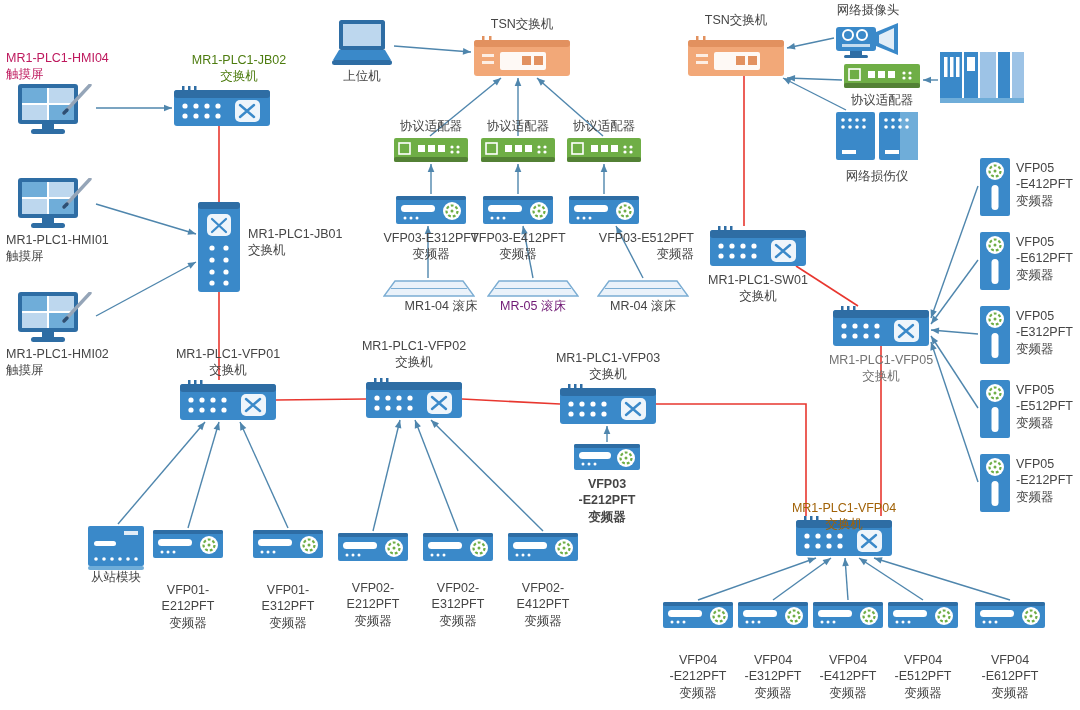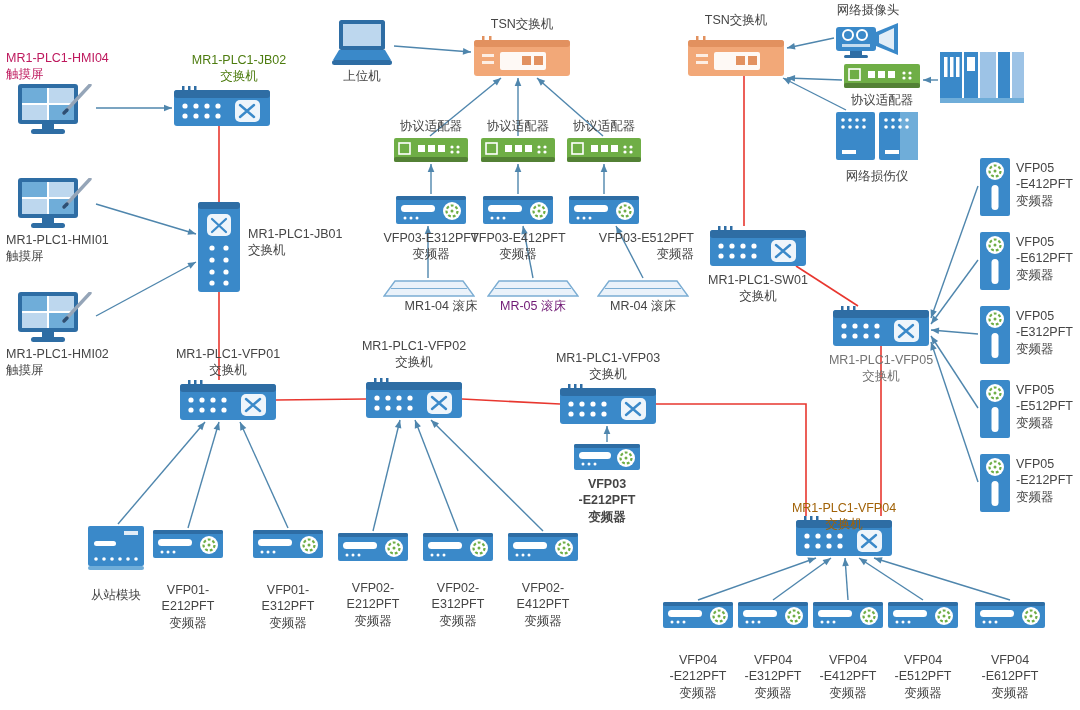--- a/index.html
+++ b/index.html
@@ -644,21 +644,21 @@
     <rect x="6" y="15" width="22" height="5" rx="2.5" fill="#fff"></rect>
     <circle cx="8" cy="33" r="1.8" fill="#fff"></circle>
         <circle cx="16" cy="33" r="1.8" fill="#fff"></circle>
         <circle cx="24" cy="33" r="1.8" fill="#fff"></circle>
         <circle cx="32" cy="33" r="1.8" fill="#fff"></circle>
         <circle cx="40" cy="33" r="1.8" fill="#fff"></circle>
         <circle cx="48" cy="33" r="1.8" fill="#fff"></circle>
     <rect y="40" width="56" height="4" rx="2" fill="#6fadd9"></rect>
       </svg>
     </div>
-    <div class="label center" style="top: 587px; left: 26px; color: rgb(69, 69, 69);">
+    <div class="label center" style="top: 569px; left: 26px; color: rgb(69, 69, 69);">
       <div>从站模块</div>
     </div>
     <div class="node" style="left: 153px; top: 530px;">
       <svg width="70" height="28" viewBox="0 0 70 28" xmlns="http://www.w3.org/2000/svg">
     <rect width="70" height="28" rx="2" fill="#3a89c9"></rect>
     <rect width="70" height="4" rx="2" fill="#2e6da4"></rect>
     <rect x="5" y="9" width="34" height="7" rx="3.5" fill="#fff"></rect>
     <circle cx="9" cy="22" r="1.5" fill="#fff"></circle>
         <circle cx="15" cy="22" r="1.5" fill="#fff"></circle>
         <circle cx="21" cy="22" r="1.5" fill="#fff"></circle>

